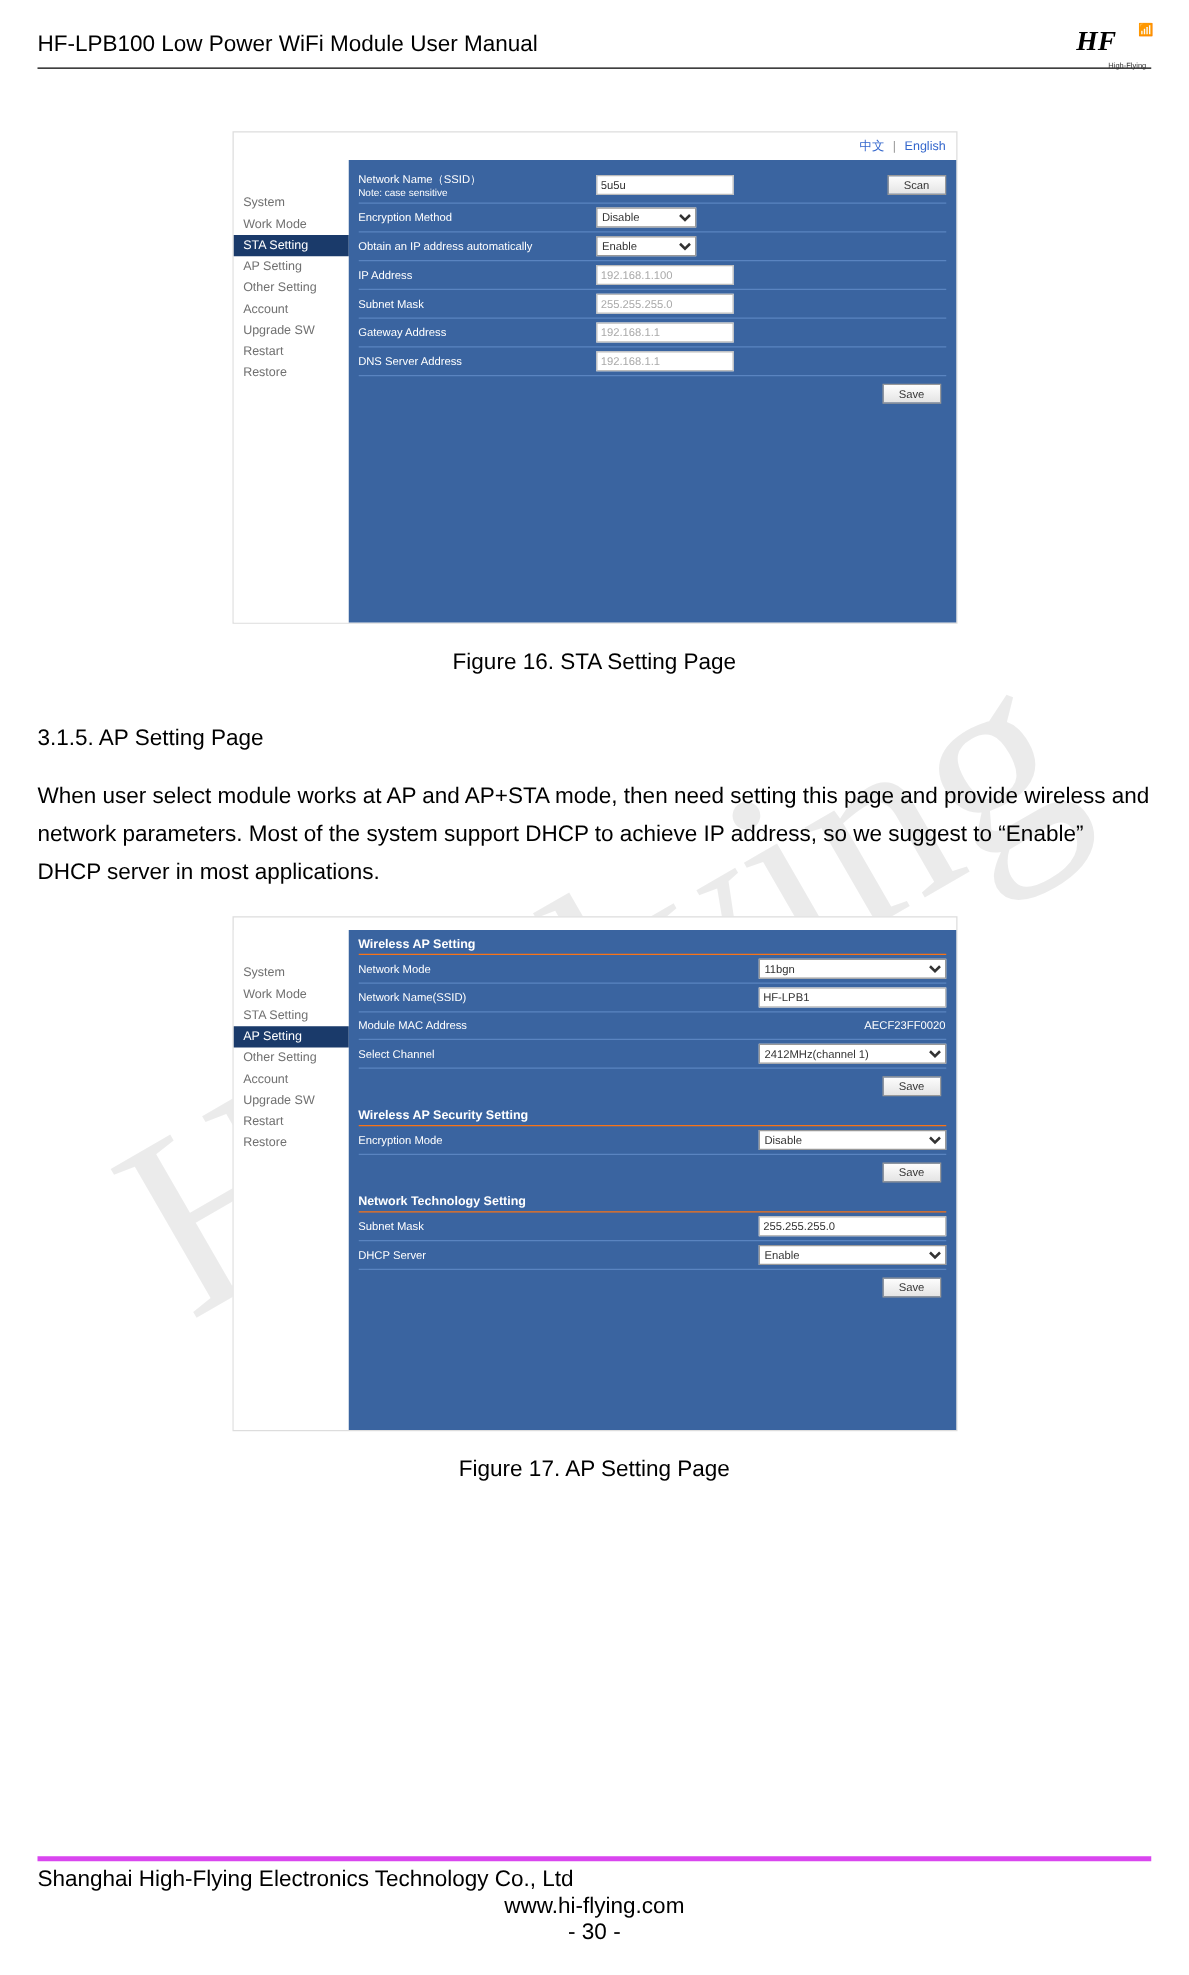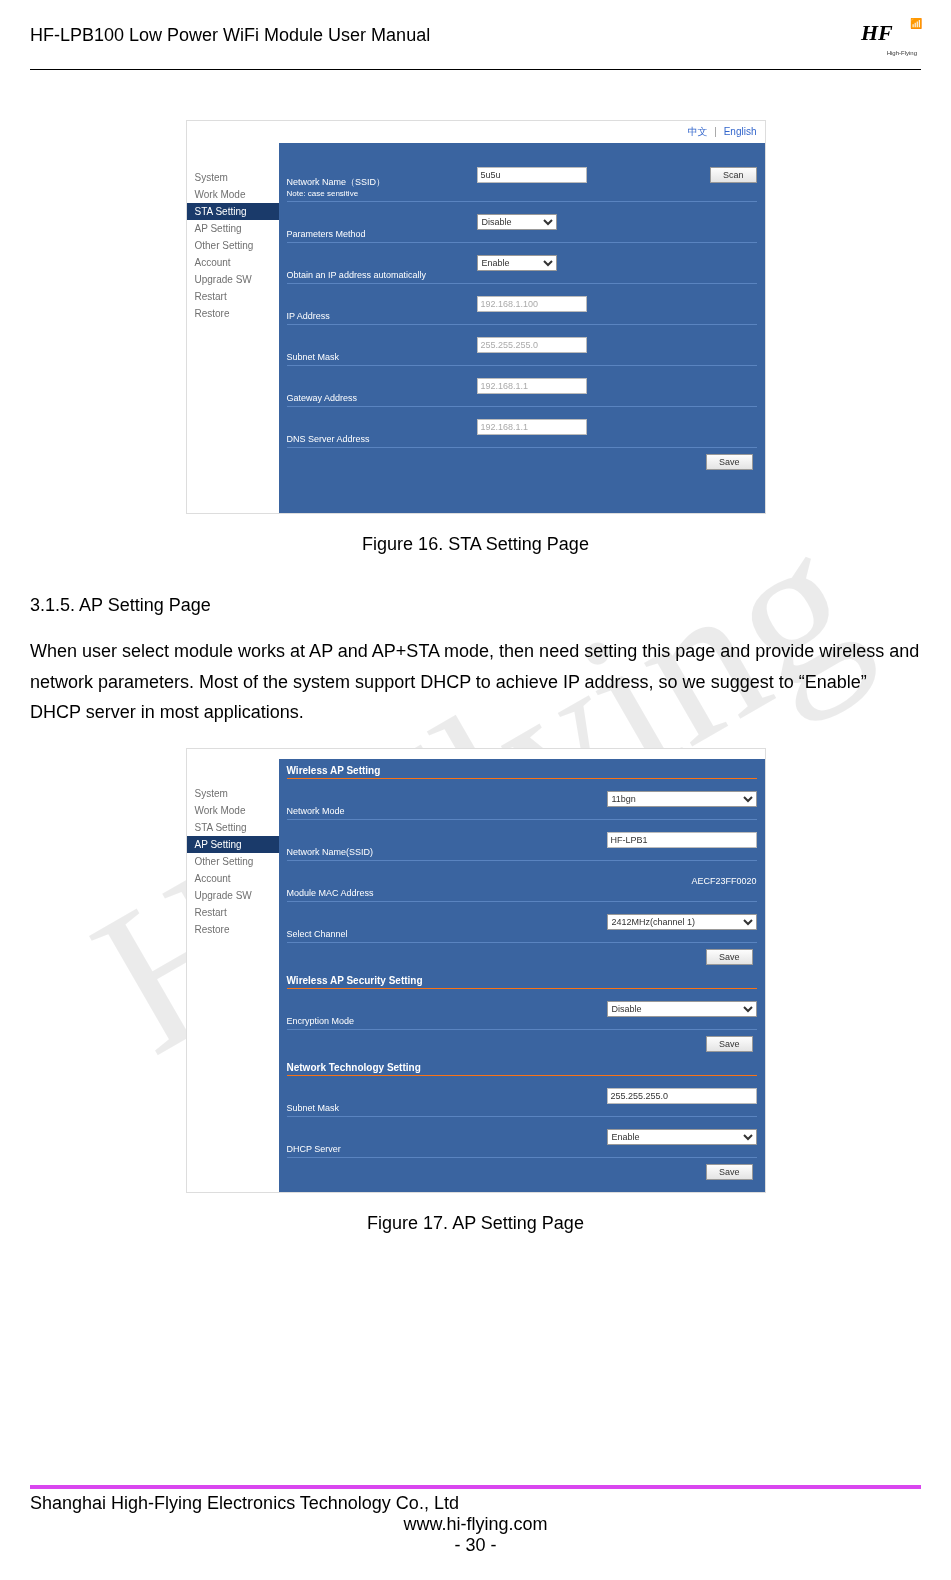--- a/index.html
+++ b/index.html
@@ -19,21 +19,21 @@
     font-size: 210px;
     color: rgba(0,0,0,0.08);
     font-family: Georgia, 'Times New Roman', serif;
     white-space: nowrap;
     pointer-events: none;
     z-index: 0;
   }
   .page-header {
     position: relative; z-index: 1;
     border-bottom: 1px solid #000;
-    padding-bottom: 19px;
+    padding-bottom: 4px;
     display: flex; justify-content: space-between; align-items: center;
     font-size: 18px;
   }
   .logo { width: 60px; height: 30px; position: relative; }
   .logo-hf { font-style: italic; font-weight: bold; font-size: 22px; font-family: Georgia, serif; }
   .logo-wave { position: absolute; right: -2px; top: -2px; font-size: 10px; color: #6a0; }
   .logo-sub { font-size: 6px; position: absolute; bottom: -6px; right: 4px; color: #333; }
   .content { position: relative; z-index: 1; padding-top: 50px; }
 
   
@@ -46,21 +46,21 @@
   .lang { text-align: right; padding: 4px 8px; font-size: 10px; color: #36c; }
   .lang .sep { color: #999; margin: 0 4px; }
   .app { display: flex; }
   .sidebar { width: 92px; background: #fff; padding-top: 26px; }
   .sidebar-list { list-style: none; }
   .sidebar-item { padding: 3px 6px 3px 8px; color: #707070; font-size: 10px; cursor: pointer; }
   .sidebar-item.active { background: #1a3a6a; color: #fff; }
   .panel { flex: 1; background: #3a64a0; color: #fff; padding: 6px 8px 10px; min-height: 370px; }
   .panel2 { min-height: 400px; }
   .row { display: flex; align-items: center; border-bottom: 1px solid #5a84c0; padding: 3px 0; min-height: 22px; }
-  .row-label { flex: 0 0 190px; font-size: 9px; color: #fff; margin-top: 24px; }
+  .row-label { flex: 0 0 190px; font-size: 9px; color: #fff; }
   .row-label-sub { font-size: 8px; display:block; }
   .row-val { flex: 1; }
   .row-right { flex: 1; text-align: right; font-size: 9px; color:#fff; }
   .txt-input { background: #fff; color: #333; border: 1px solid #bbb; padding: 1px 3px; font-size: 9px; width: 110px; height: 16px; }
   .txt-input.disabled { color: #aaa; }
   .sel { background: #fff; color: #333; border: 1px solid #999; font-size: 9px; height: 16px; width: 80px; }
   .sel.wide { width: 150px; }
   .btn { background: linear-gradient(#fdfdfd,#e4e4e4); border: 1px solid #999; color: #333; font-size: 9px; padding: 2px 12px; cursor: pointer; }
   .btn-row { text-align: right; padding: 6px 4px 2px; }
   .section-head { font-weight: bold; font-size: 10px; padding-top: 8px; color: #fff; border-bottom: 1px solid #f97316; padding-bottom:2px;}
@@ -118,21 +118,21 @@
       <div class="panel">
         <div class="row">
           <span class="row-label">
             <span>Network Name（SSID）</span>
             <span class="row-label-sub">Note: case sensitive</span>
           </span>
           <span class="row-val"><input class="txt-input" value="5u5u" style=""></span>
           <button class="btn">Scan</button>
         </div>
         <div class="row">
-          <span class="row-label">Parameters Method</span>
+          <span class="row-label">Encryption Method</span>
           <span class="row-val"><select class="sel"><option>Disable</option></select></span>
         </div>
         <div class="row">
           <span class="row-label">Obtain an IP address automatically</span>
           <span class="row-val"><select class="sel"><option>Enable</option></select></span>
         </div>
         <div class="row">
           <span class="row-label">IP Address</span>
           <span class="row-val"><input class="txt-input disabled" value="192.168.1.100" style=""></span>
         </div>

